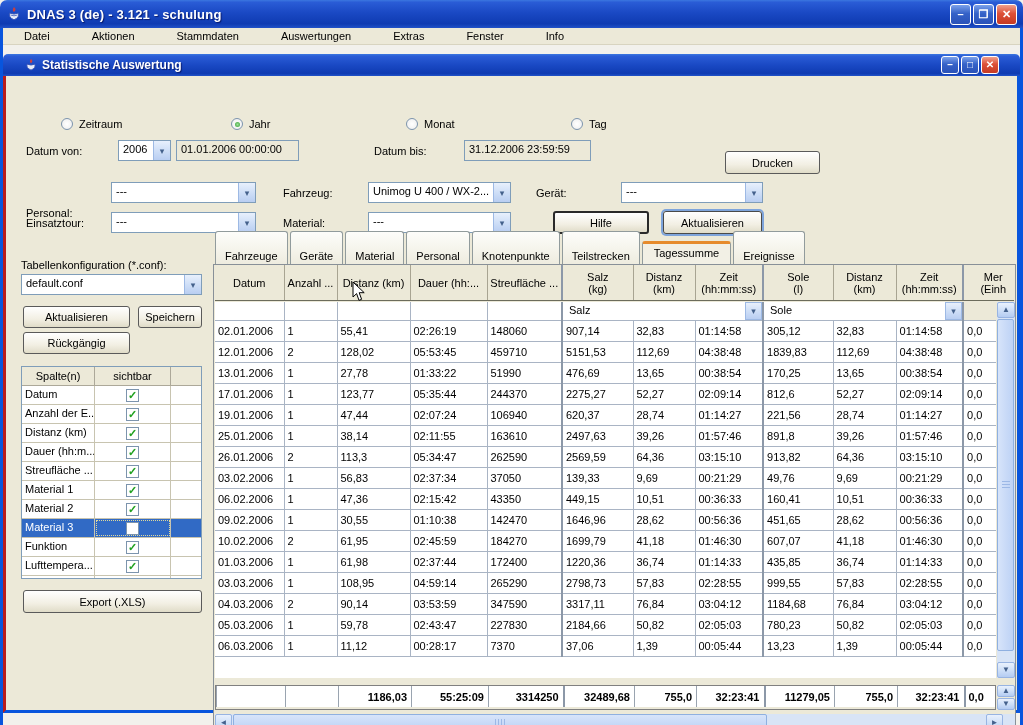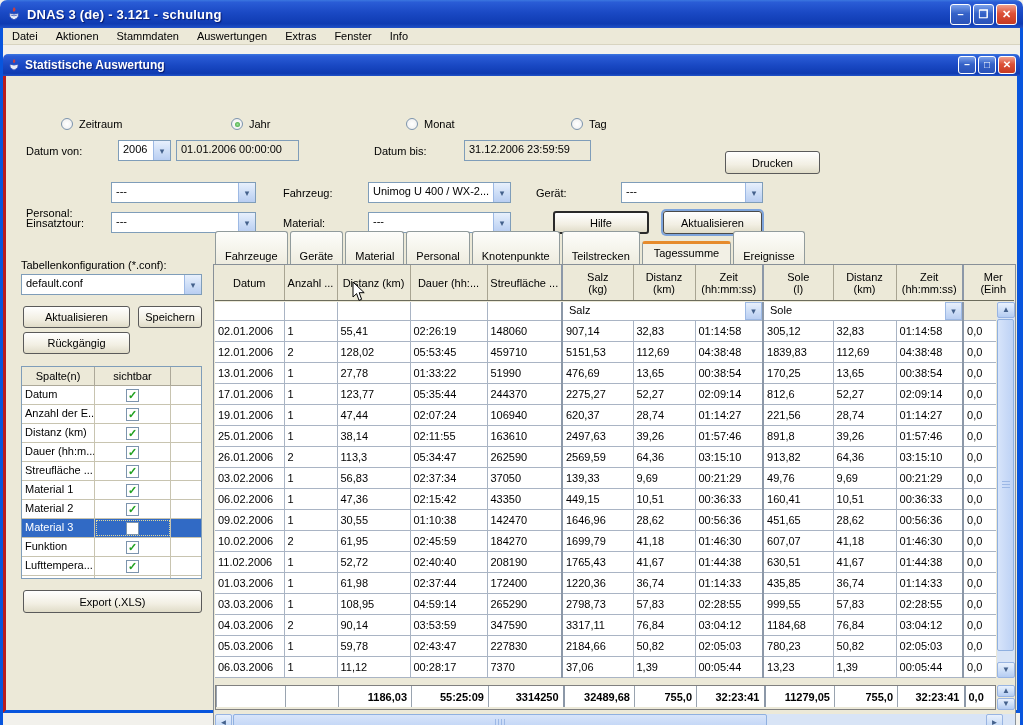--- a/index.html
+++ b/index.html
@@ -11,28 +11,28 @@
     background:linear-gradient(180deg,#3b77e0 0%,#2a5cd6 8%,#1a49c4 45%,#0f3bb2 85%,#2152c8 100%);
     border-radius:7px 7px 0 0;display:flex;align-items:center;padding:0 6px;}
   .titlebar .ttl{color:#fff;font-weight:bold;font-size:13px;margin-left:5px;text-shadow:1px 1px 1px rgba(0,0,60,.6);letter-spacing:.2px;}
   .winbtns{margin-left:auto;display:flex;gap:2px;}
   .wbtn{width:21px;height:21px;border-radius:3px;border:1px solid #fff;color:#fff;
     background:linear-gradient(180deg,#7ba1ea,#3562c8 45%,#2a52b8);display:flex;align-items:center;justify-content:center;
     font-size:11px;font-weight:bold;line-height:1;}
   .wbtn.close{background:linear-gradient(180deg,#f0a08c,#dd5038 45%,#c63a22);}
   .sideborder{position:absolute;width:3px;top:28px;bottom:0;background:#0855dd;z-index:50;}
   .menubar{position:absolute;left:3px;top:28px;width:1017px;height:17px;background:#ece9d8;display:flex;align-items:center;border-bottom:1px solid #d8d4c0;}
-  .menu-item{padding:1px 9px;cursor:default;}
+  .menu-item{padding:1px 21px;cursor:default;}
   .mdi{position:absolute;left:3px;top:45px;width:1017px;height:680px;background:#f2f1ec;}
 
   
   .iwin{position:absolute;left:0px;top:9px;width:1017px;height:659px;}
   .ititle{position:absolute;left:0;top:0;width:100%;height:22px;border-radius:5px 5px 0 0;
     background:linear-gradient(180deg,#3b77e0 0%,#2a5cd6 10%,#1a49c4 50%,#0f3bb2 88%,#2152c8 100%);
-    display:flex;align-items:center;padding:0 4px;}
+    display:flex;align-items:center;padding:0 21px;}
   .ititle .ttl{color:#fff;font-weight:bold;font-size:12px;margin-left:4px;text-shadow:1px 1px 1px rgba(0,0,60,.6);}
   .ititle .wbtn{width:18px;height:18px;font-size:10px;}
   .ibody{position:absolute;left:0;top:22px;width:100%;height:637px;background:#ece9d8;
     border-left:3px solid #b91c1c;border-right:3px solid #0855dd;border-bottom:3px solid #0855dd;}
 
   
   .lbl{position:absolute;white-space:nowrap;}
   .r{}
   .field{position:absolute;border:1px solid #7f9db9;background:#ece9d8;padding:2px 4px;white-space:nowrap;overflow:hidden;}
   .combo{position:absolute;border:1px solid #7f9db9;background:#fff;}
@@ -579,34 +579,20 @@
                     <td>184270</td>
                     <td class="grp">1699,79</td>
                     <td>41,18</td>
                     <td>01:46:30</td>
                     <td class="grp">607,07</td>
                     <td>41,18</td>
                     <td>01:46:30</td>
                     <td class="grp">0,0</td>
                   </tr>
                   <tr class="drow">
-                    <td>11.02.2006</td>
-                    <td>1</td>
-                    <td>52,72</td>
-                    <td>02:40:40</td>
-                    <td>208190</td>
-                    <td class="grp">1765,43</td>
-                    <td>41,67</td>
-                    <td>01:44:38</td>
-                    <td class="grp">630,51</td>
-                    <td>41,67</td>
-                    <td>01:44:38</td>
-                    <td class="grp">0,0</td>
-                  </tr>
-                  <tr class="drow">
                     <td>01.03.2006</td>
                     <td>1</td>
                     <td>61,98</td>
                     <td>02:37:44</td>
                     <td>172400</td>
                     <td class="grp">1220,36</td>
                     <td>36,74</td>
                     <td>01:14:33</td>
                     <td class="grp">435,85</td>
                     <td>36,74</td>

